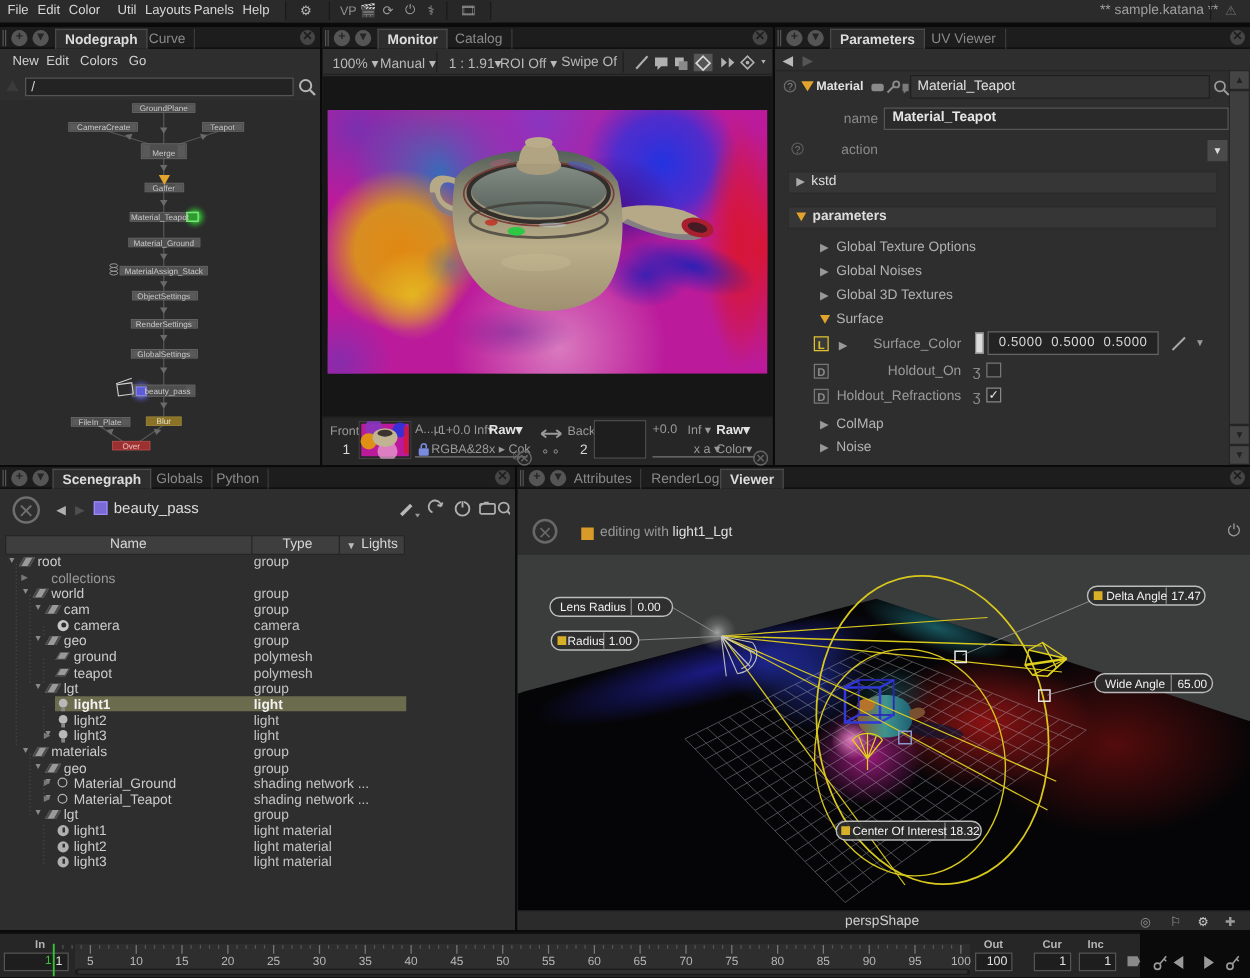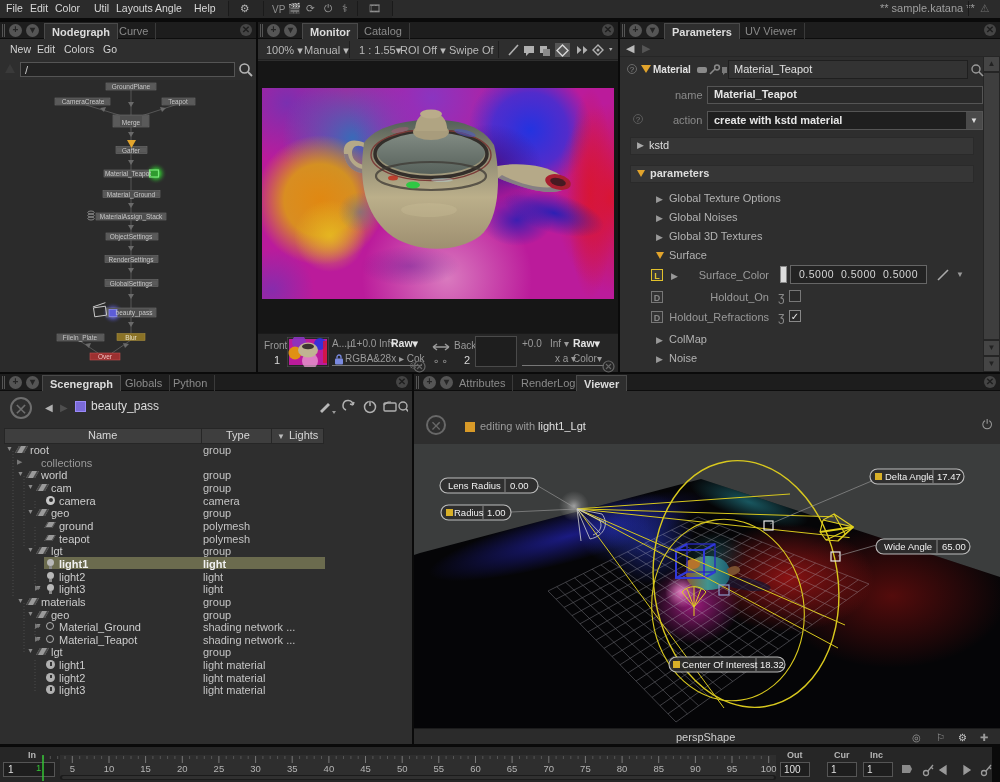--- a/index.html
+++ b/index.html
@@ -17,21 +17,21 @@
 .fld{background:#232323;border:1px solid #555;color:#cfcfcf;}
 </style></head>
 <body>
 
 <div id="menubar" class="abs">
   <span class="m" style="left:6px">File</span>
   <span class="m" style="left:30px">Edit</span>
   <span class="m" style="left:55px">Color</span>
   <span class="m" style="left:94px">Util</span>
   <span class="m" style="left:116px">Layouts</span>
-  <span class="m" style="left:155px">Angle</span>
+  <span class="m" style="left:155px">Panels</span>
   <span class="m" style="left:194px">Help</span>
   <span class="abs" style="left:228px;top:0;width:164px;height:18px;background:#272727"></span>
     <span class="abs" style="left:228px;top:1px;height:15px;border-left:1px solid #1a1a1a"></span>
   <span class="m" style="left:240px;color:#b5b5b5">⚙</span>
   <span class="abs" style="left:263px;top:1px;height:15px;border-left:1px solid #1a1a1a"></span>
   <span class="m" style="left:272px;color:#8f8f8f;font-size:10px;top:4px">VP</span>
   <span class="m" style="left:288px;color:#9a9a9a">🎬</span>
   <span class="m" style="left:306px;color:#9a9a9a">⟳</span>
   <span class="m" style="left:324px;color:#9a9a9a">⏻</span>
   <span class="m" style="left:342px;color:#9a9a9a">⚕</span>
@@ -196,21 +196,21 @@
     <div class="cbtn" style="left:9px">+</div>
     <div class="cbtn" style="left:26px">▾</div>
     <div class="tab active" style="left:44px">Monitor</div>
     <div class="tab" style="left:99px">Catalog</div>
     <div class="closebtn" style="right:4px">✕</div>
   </div>
   <div class="abs" style="left:0;top:18px;width:360px;height:20px;color:#b9b9b9;font-size:11px;border-bottom:1px solid #222;">
     <span class="abs" style="left:8px;top:4px">100% ▾</span>
     <span class="abs" style="left:46px;top:4px">Manual ▾</span>
     <span class="abs" style="left:91px;top:1px;height:17px;border-left:1px solid #1e1e1e"></span>
-    <span class="abs" style="left:101px;top:4px">1 : 1.55▾</span>
+    <span class="abs" style="left:101px;top:4px">1 : 1.91▾</span>
     <span class="abs" style="left:142px;top:4px">ROI Off ▾</span>
     <span class="abs" style="left:191px;top:4px">Swipe Of</span>
     <span class="abs" style="left:240px;top:1px;height:17px;border-left:1px solid #1e1e1e"></span>
     <svg class="abs" style="left:248px;top:2px" width="110" height="16">
       <line x1="3" y1="13" x2="12" y2="3" stroke="#b0b0b0" stroke-width="1.6"></line>
       <path d="M18 4 h10 v7 h-5 l-3 3 v-3 h-2 z" fill="#b0b0b0"></path>
       <rect x="34" y="4" width="7" height="7" fill="#b0b0b0"></rect>
         <rect x="37" y="7" width="7" height="7" fill="#8a8a8a"></rect>
       <rect x="49" y="1" width="15" height="14" fill="#555"></rect>
       <path d="M56.5 3 l5.5 5.5 -5.5 5.5 -5.5 -5.5 z" fill="none" stroke="#d8d8d8" stroke-width="1.4"></path>
@@ -409,21 +409,20 @@
     </div>
 
     <div class="abs" style="left:0;top:29px;width:363px;height:20px;">
       <span class="abs" style="left:55px;top:3px;color:#8a8a8a">name</span>
       <div class="fld abs" style="left:87px;top:0;width:276px;height:18px;background:#2a2a2a;border:1px solid #555;padding:1px 6px;color:#e6e6e6;font-weight:bold">Material_Teapot</div>
     </div>
 
     <div class="abs" style="left:0;top:54px;width:363px;height:20px;">
       <span class="abs" style="left:13px;top:3px;width:10px;height:10px;border:1px solid #5a5a5a;border-radius:50%;color:#7a7a7a;font-size:8px;text-align:center;line-height:10px">?</span>
       <span class="abs" style="left:53px;top:3px;color:#8a8a8a">action</span>
-      <div class="fld abs" style="left:87px;top:0;width:276px;height:19px;background:#1f1f1f;border:1px solid #555;padding:2px 6px;color:#e6e6e6;font-weight:bold">create with kstd material</div>
       <div class="abs" style="left:346px;top:1px;width:16px;height:17px;background:#4a4a4a;color:#ddd;font-size:8px;text-align:center;line-height:17px">▼</div>
     </div>
 
     <div class="abs" style="left:10px;top:80px;width:344px;height:18px;background:#363636;border:1px solid #2a2a2a;">
       <span class="abs" style="left:6px;top:2px;color:#aaa;font-size:9px">▶</span>
       <span class="abs" style="left:18px;top:1px;color:#dedede;font-weight:normal">kstd</span>
     </div>
 
     <div class="abs" style="left:10px;top:108px;width:344px;height:18px;background:#363636;border:1px solid #2a2a2a;">
       <span class="abs" style="left:6px;top:4px;width:0;height:0;border-left:4.5px solid transparent;border-right:4.5px solid transparent;border-top:7px solid #e2a42c;"></span>
@@ -798,21 +797,21 @@
   </svg>
   <div class="abs" style="left:0;top:354px;width:586px;height:16px;background:#2b2b2b;border-top:1px solid #1c1c1c;">
     <span class="abs" style="left:262px;top:2px;color:#cfcfcf;font-size:11px">perspShape</span>
     <span class="abs" style="left:498px;top:3px;color:#9a9a9a;font-size:10px">◎</span>
     <span class="abs" style="left:522px;top:3px;color:#9a9a9a;font-size:10px">⚐</span>
     <span class="abs" style="left:544px;top:3px;color:#c8c8c8;font-size:10px">⚙</span>
     <span class="abs" style="left:566px;top:3px;color:#9a9a9a;font-size:10px">✚</span>
   </div>
 </div>
 
-<div class="abs" id="timeline" style="left:0;top:746px;width:992px;height:36px;background:#262626;border-top:1px solid #090909;">
+<div class="abs" id="timeline" style="left:0;top:746px;width:912px;height:36px;background:#262626;border-top:1px solid #090909;text-align:right;">
   <span class="abs" style="left:28px;top:3px;color:#b5b5b5;font-size:9px;font-weight:bold">In</span>
   <div class="abs fld" style="left:3px;top:15px;width:52px;height:15px;font-size:10px;padding:1px 4px;color:#e0e0e0;background:#1e1e1e;">1</div>
   <svg class="abs" style="left:0;top:0" width="1000" height="36">
     <rect x="60" y="8" width="716" height="22" fill="#2e2e2e"></rect>
     <g id="ticks" stroke="#777" stroke-width="1">
         <line x1="43.0" y1="9" x2="43.0" y2="12" stroke="#555"></line>
       <line x1="50.3" y1="9" x2="50.3" y2="12" stroke="#555"></line>
       <line x1="57.7" y1="9" x2="57.7" y2="12" stroke="#555"></line>
       <line x1="65.0" y1="9" x2="65.0" y2="12" stroke="#555"></line>
       <line x1="72.3" y1="9" x2="72.3" y2="16"></line>

